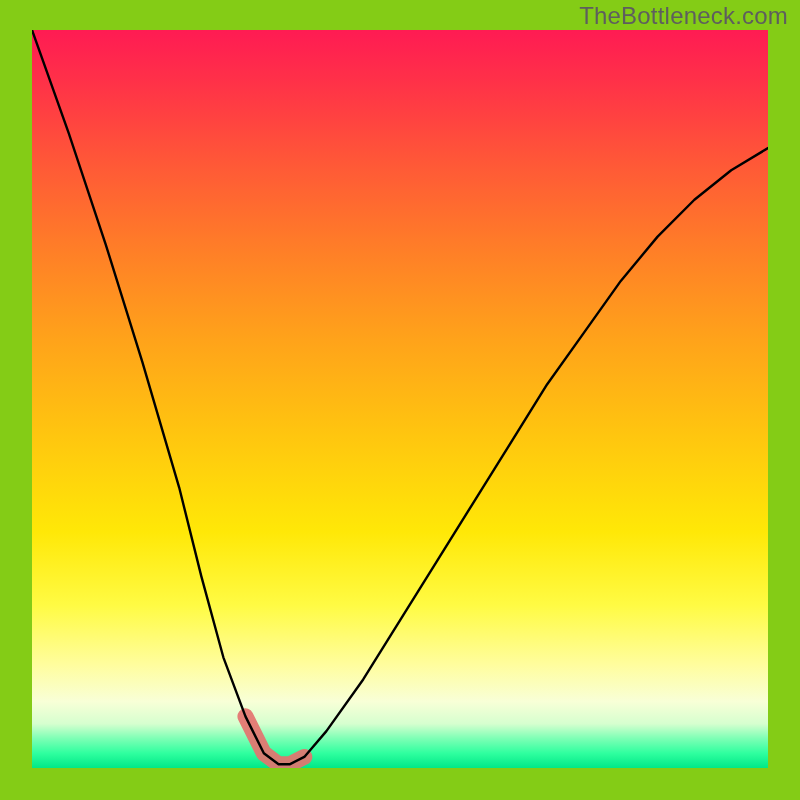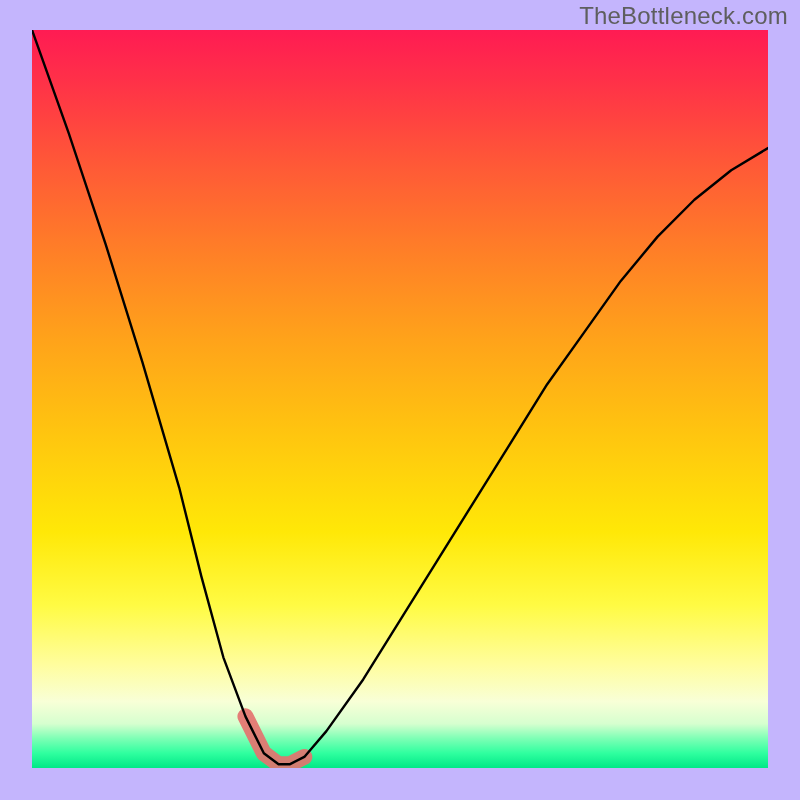--- a/index.html
+++ b/index.html
@@ -8,21 +8,21 @@
     width: 800px;
     height: 800px;
     background: #000;
     overflow: hidden;
     font-family: Arial, Helvetica, sans-serif;
   }
   .stage {
     position: relative;
     width: 800px;
     height: 800px;
-    background: #c4b5fd;
+    background: #84cc16;
   }
   .attribution {
     position: absolute;
     top: 2px;
     right: 12px;
     color: #5e5e5e;
     font-size: 24px;
     font-weight: 500;
     letter-spacing: 0.2px;
     z-index: 40;

